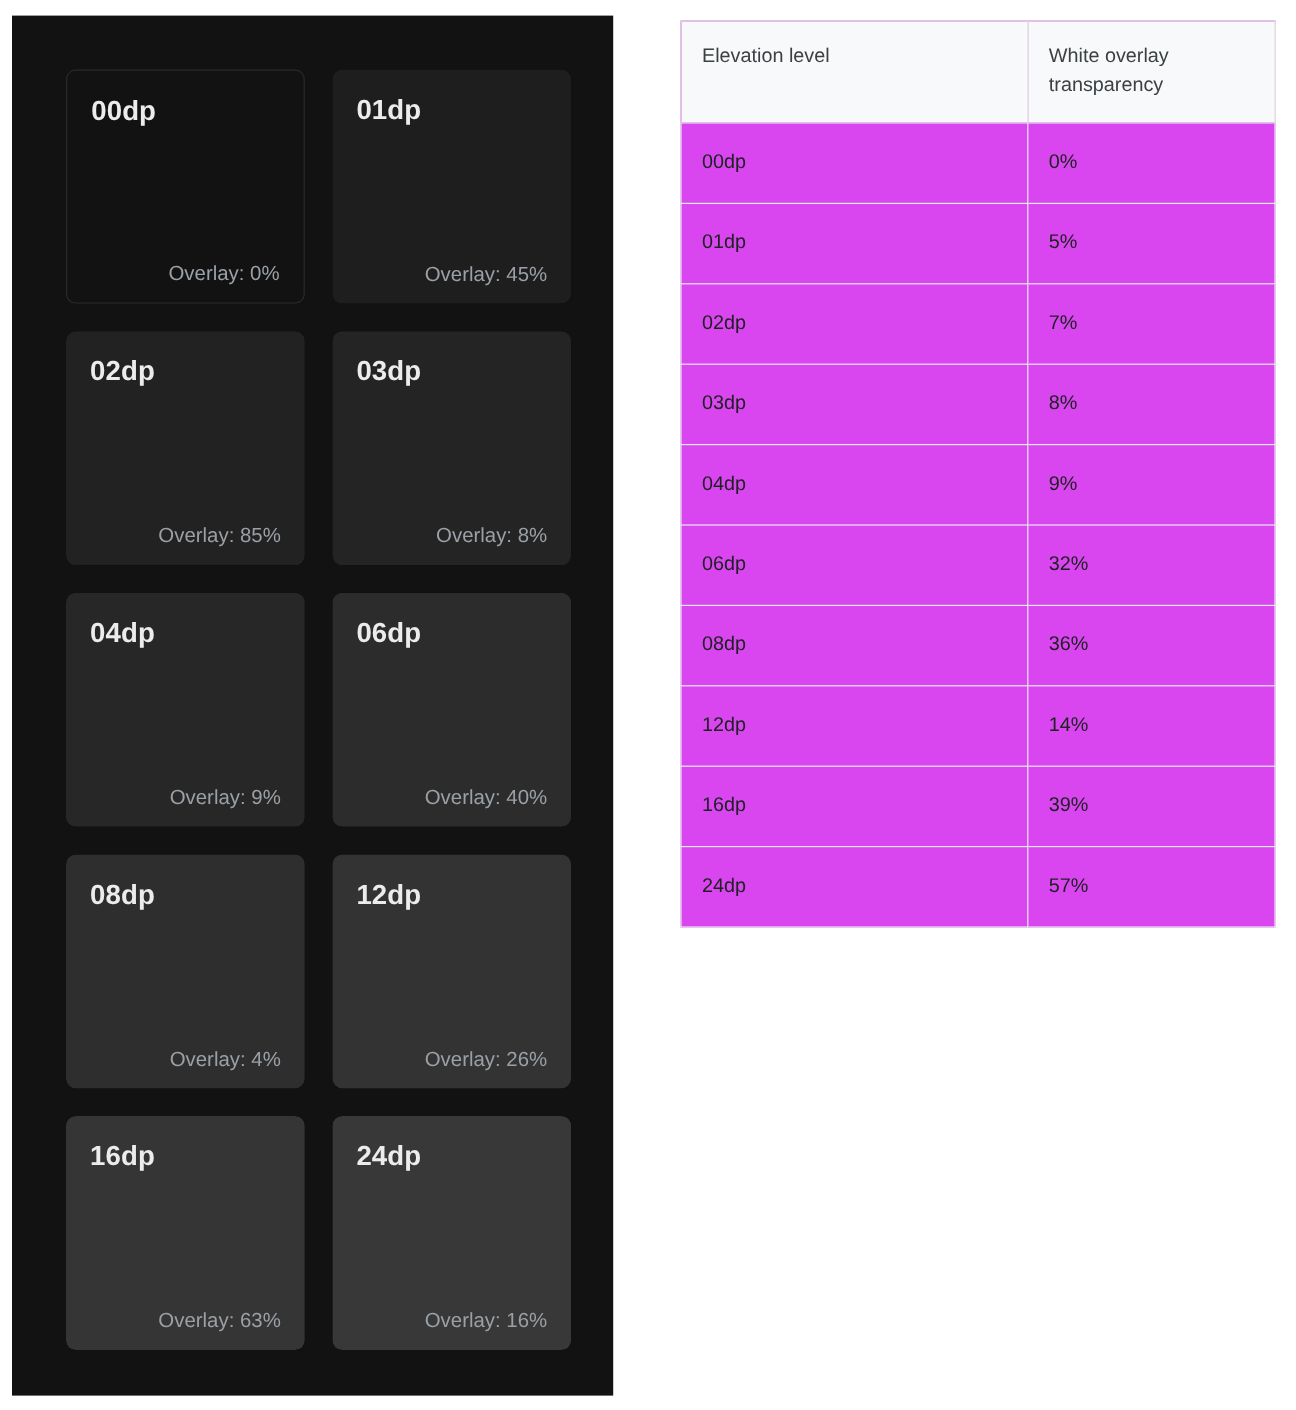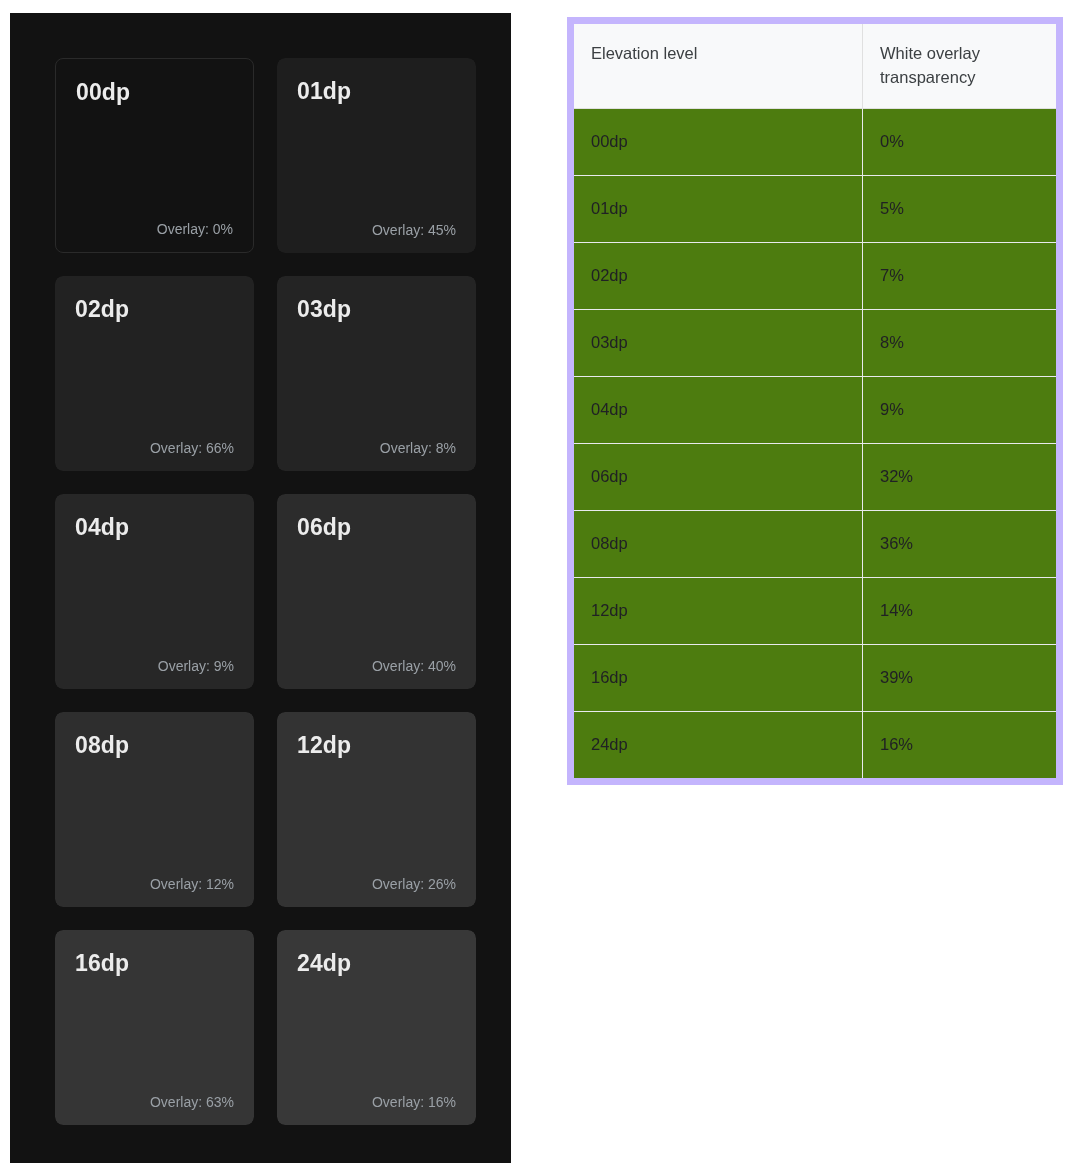--- a/index.html
+++ b/index.html
@@ -67,39 +67,39 @@
     z-index: 2;
     font-size: 23px;
     font-weight: bold;
     color: #ececec;
     letter-spacing: 0.1px;
     line-height: 1;
   }
   .elev-overlay-label {
     position: relative;
     z-index: 2;
-    font-size: 14px;
+    font-size: 17px;
     color: #9aa0a6;
     text-align: right;
     line-height: 1;
   }
 
   
   #elevation-table-wrap {
     position: absolute;
     left: 567px;
     top: 17px;
     width: 496px;
   }
   table#elevation-table {
     border-collapse: collapse;
     width: 100%;
     table-layout: fixed;
-    background: #4d7c0f;
-    border: 7px solid #c4b5fd;
+    background: #d946ef;
+    border: 1px solid #c4b5fd;
   }
   table#elevation-table th {
     background: #f8f9fa;
     text-align: left;
     font-size: 16.5px;
     font-weight: normal;
     color: #3c4043;
     padding: 18px 17px;
     border: 1px solid #e0e0e0;
     line-height: 1.45;
@@ -126,41 +126,41 @@
         <div class="elev-overlay-label">Overlay: 0%</div>
       </div>
       <div class="elev-card">
         <div class="overlay-layer" style="opacity: 0.05;"></div>
         <div class="elev-title">01dp</div>
         <div class="elev-overlay-label">Overlay: 45%</div>
       </div>
       <div class="elev-card">
         <div class="overlay-layer" style="opacity: 0.07;"></div>
         <div class="elev-title">02dp</div>
-        <div class="elev-overlay-label">Overlay: 66%</div>
+        <div class="elev-overlay-label">Overlay: 85%</div>
       </div>
       <div class="elev-card">
         <div class="overlay-layer" style="opacity: 0.08;"></div>
         <div class="elev-title">03dp</div>
         <div class="elev-overlay-label">Overlay: 8%</div>
       </div>
       <div class="elev-card">
         <div class="overlay-layer" style="opacity: 0.09;"></div>
         <div class="elev-title">04dp</div>
         <div class="elev-overlay-label">Overlay: 9%</div>
       </div>
       <div class="elev-card">
         <div class="overlay-layer" style="opacity: 0.11;"></div>
         <div class="elev-title">06dp</div>
         <div class="elev-overlay-label">Overlay: 40%</div>
       </div>
       <div class="elev-card">
         <div class="overlay-layer" style="opacity: 0.12;"></div>
         <div class="elev-title">08dp</div>
-        <div class="elev-overlay-label">Overlay: 12%</div>
+        <div class="elev-overlay-label">Overlay: 4%</div>
       </div>
       <div class="elev-card">
         <div class="overlay-layer" style="opacity: 0.14;"></div>
         <div class="elev-title">12dp</div>
         <div class="elev-overlay-label">Overlay: 26%</div>
       </div>
       <div class="elev-card">
         <div class="overlay-layer" style="opacity: 0.15;"></div>
         <div class="elev-title">16dp</div>
         <div class="elev-overlay-label">Overlay: 63%</div>
@@ -213,17 +213,17 @@
         <tr>
           <td>12dp</td>
           <td>14%</td>
         </tr>
         <tr>
           <td>16dp</td>
           <td>39%</td>
         </tr>
         <tr>
           <td>24dp</td>
-          <td>16%</td>
+          <td>57%</td>
         </tr>
       </tbody>
   </table>
 </div>
 
 </body></html>

